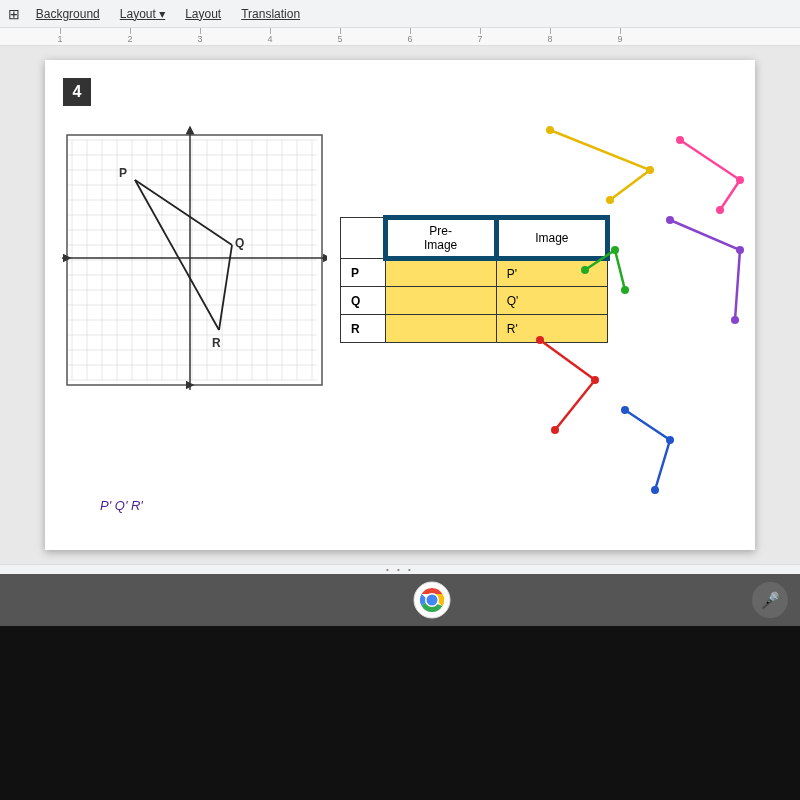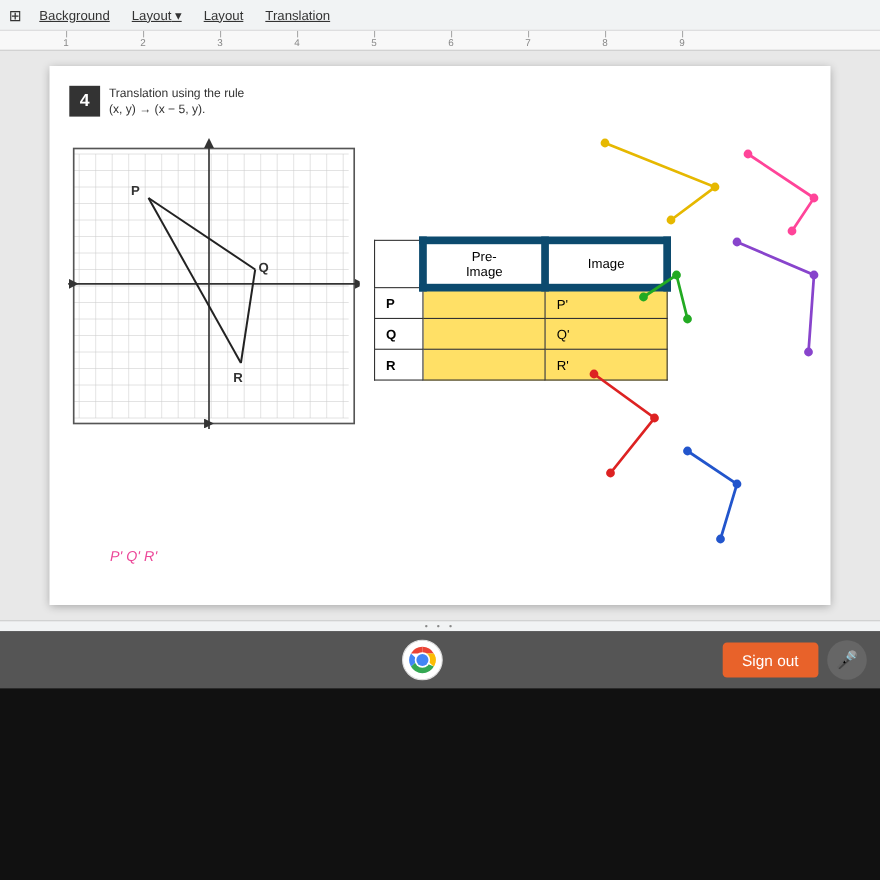--- a/index.html
+++ b/index.html
@@ -116,21 +116,21 @@
       top: 155px;
       left: 295px;
       width: 270px;
     }
     table {
       border-collapse: collapse;
       width: 100%;
       font-size: 12px;
     }
     table th {
-      border: 7px solid #0c4a6e;
+      border: 5px solid #0c4a6e;
       padding: 4px 10px;
       text-align: center;
       background: white;
       font-weight: normal;
     }
     table td {
       border: 1px solid #333;
       padding: 4px 10px;
       background: #ffe066;
       height: 28px;
@@ -142,21 +142,21 @@
     table td.image-cell {
       background: #ffe066;
     }
 
     
     .prime-labels {
       position: absolute;
       top: 438px;
       left: 55px;
       font-size: 13px;
-      color: #ec4899;
+      color: #4c1d95;
       font-style: italic;
     }
 
     
     .triangles-svg {
       position: absolute;
       top: 60px;
       right: 5px;
       width: 320px;
       height: 380px;
@@ -263,24 +263,20 @@
     <span class="ruler-label" style="left:550px;">8</span>
   <span class="ruler-mark" style="left:620px;"></span>
     <span class="ruler-label" style="left:620px;">9</span>
 </div>
 
 <div class="slide-area">
   <div class="slide">
 
     <div class="problem-num">4</div>
 
-    <div class="problem-text">
-      <div>Translation using the rule</div>
-      <div>(x, y) → (x − 5, y).</div>
-    </div>
 
     <div class="grid-container">
       <svg class="grid-canvas" viewBox="0 0 270 280" xmlns="http://www.w3.org/2000/svg">
 
         <defs>
           <marker id="arrow" markerWidth="6" markerHeight="6" refX="3" refY="3" orient="auto">
             <path d="M0,0 L0,6 L6,3 z" fill="#333"></path>
           </marker>
         </defs>
 
@@ -427,20 +423,19 @@
         <path d="M8.6 25 A12 12 0 0 1 8.6 13 L15 19 Z" fill="#4285f4"></path>
         <path d="M8.6 13 A12 12 0 0 1 19 7 L19 13 Z" fill="#ea4335"></path>
 
         <path d="M19 13 L29.4 13 A12 12 0 0 1 29.4 25 L23 19 A6 6 0 0 0 19 13Z" fill="#fbbc05"></path>
         <circle cx="19" cy="19" r="7" fill="white"></circle>
         <circle cx="19" cy="19" r="5.5" fill="#4285f4"></circle>
       </svg>
     </div>
   </div>
   <div class="taskbar-right">
-    <button class="sign-out-btn">Sign out</button>
     <button class="mic-btn">
       <span>🎤</span>
     </button>
   </div>
 </div>
 
 <div class="black-bar"></div>
 
 </body></html>

